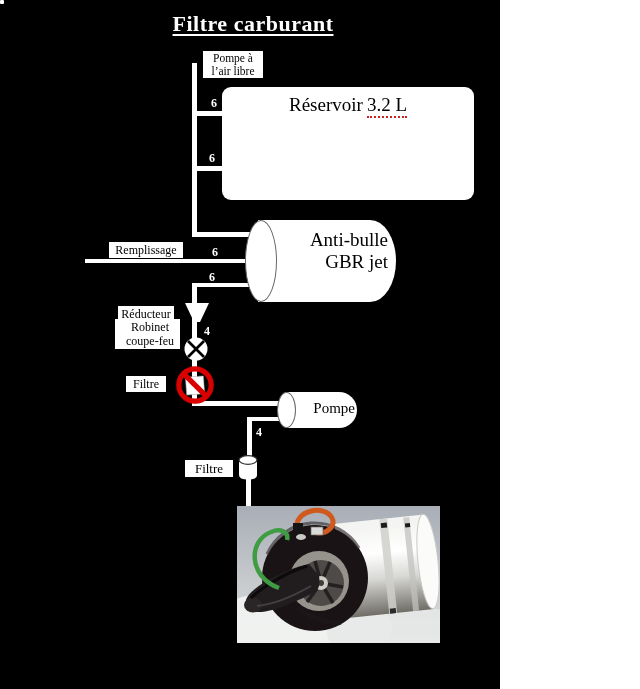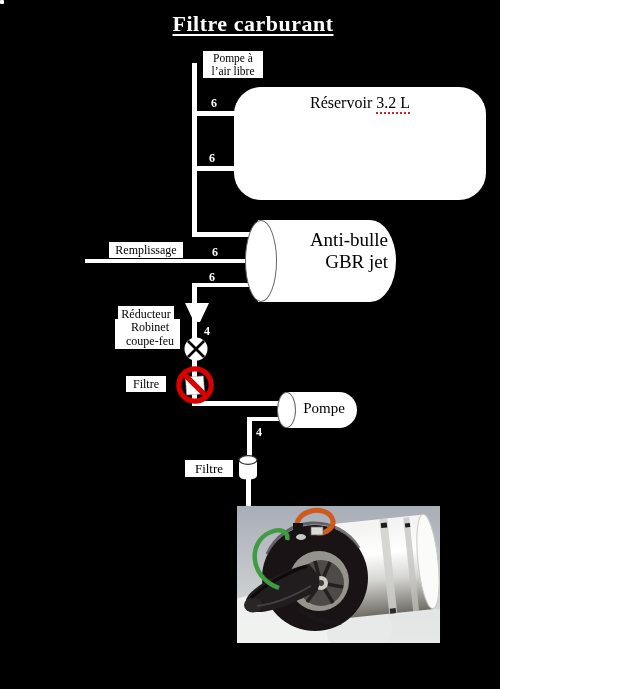--- a/index.html
+++ b/index.html
@@ -25,37 +25,37 @@
     background:#ffffff;color:#000000;
     font-size:12px;line-height:14px;text-align:center;
     padding:1px 3px;
   }
   .tag .ln{display:block;}
   .num{
     color:#ffffff;font-size:12px;font-weight:bold;line-height:12px;
   }
   .pipe{background:#ffffff;}
   .reservoir{
-    left:234px;top:87px;width:252px;height:113px;
-    background:#ffffff;border-radius:27px;
-    color:#000;font-size:16px;text-align:center;
+    left:222px;top:87px;width:252px;height:113px;
+    background:#ffffff;border-radius:9px;
+    color:#000;font-size:19px;text-align:center;
     padding-top:7px;box-sizing:border-box;
   }
   .capacity{border-bottom:2px dotted #cc2222;padding-bottom:1px;}
   .cyl-body{background:#ffffff;}
   .cyl-cap{
     background:#ffffff;border:1px solid #666;border-radius:50%;
     box-sizing:border-box;
   }
   .antibulle-text{
     left:272px;top:229px;width:116px;text-align:right;
     color:#000;font-size:19px;line-height:22px;
   }
   .pompe-text{
-    left:293px;top:400px;width:62px;text-align:center;
+    left:293px;top:400px;width:62px;text-align:right;
     color:#000;font-size:15px;line-height:17px;
   }
   .corner-artifact{
     left:0;top:0;width:4px;height:4px;background:#ffffff;border-radius:1px;
   }
   svg{display:block;}
 </style>
 </head>
 <body>
 

